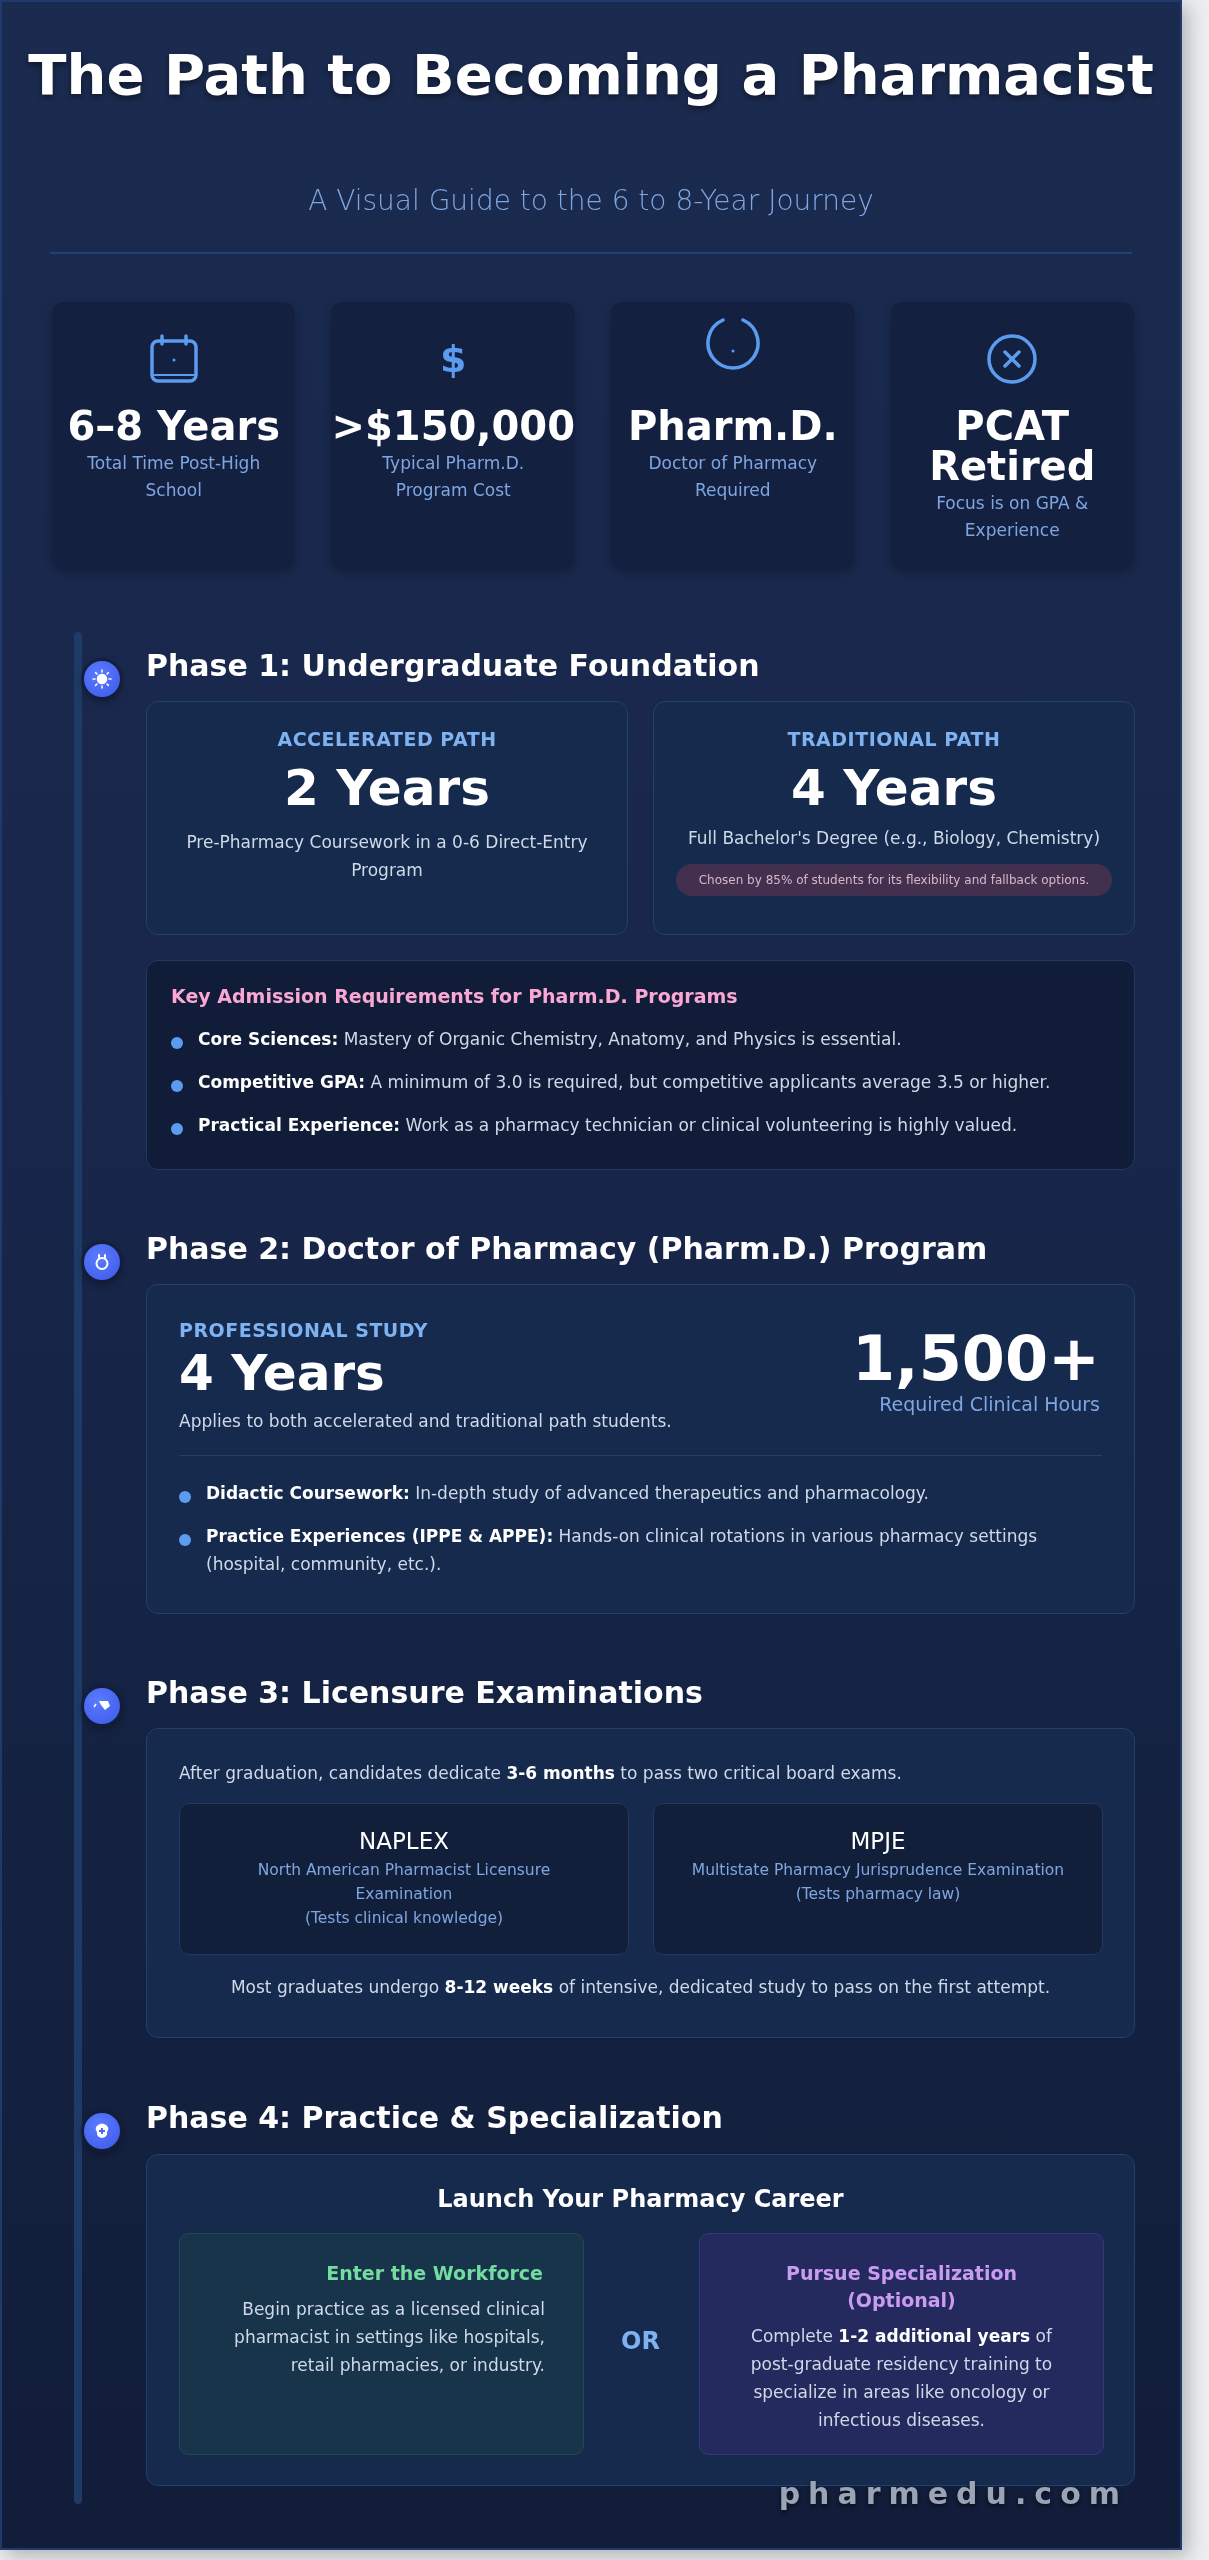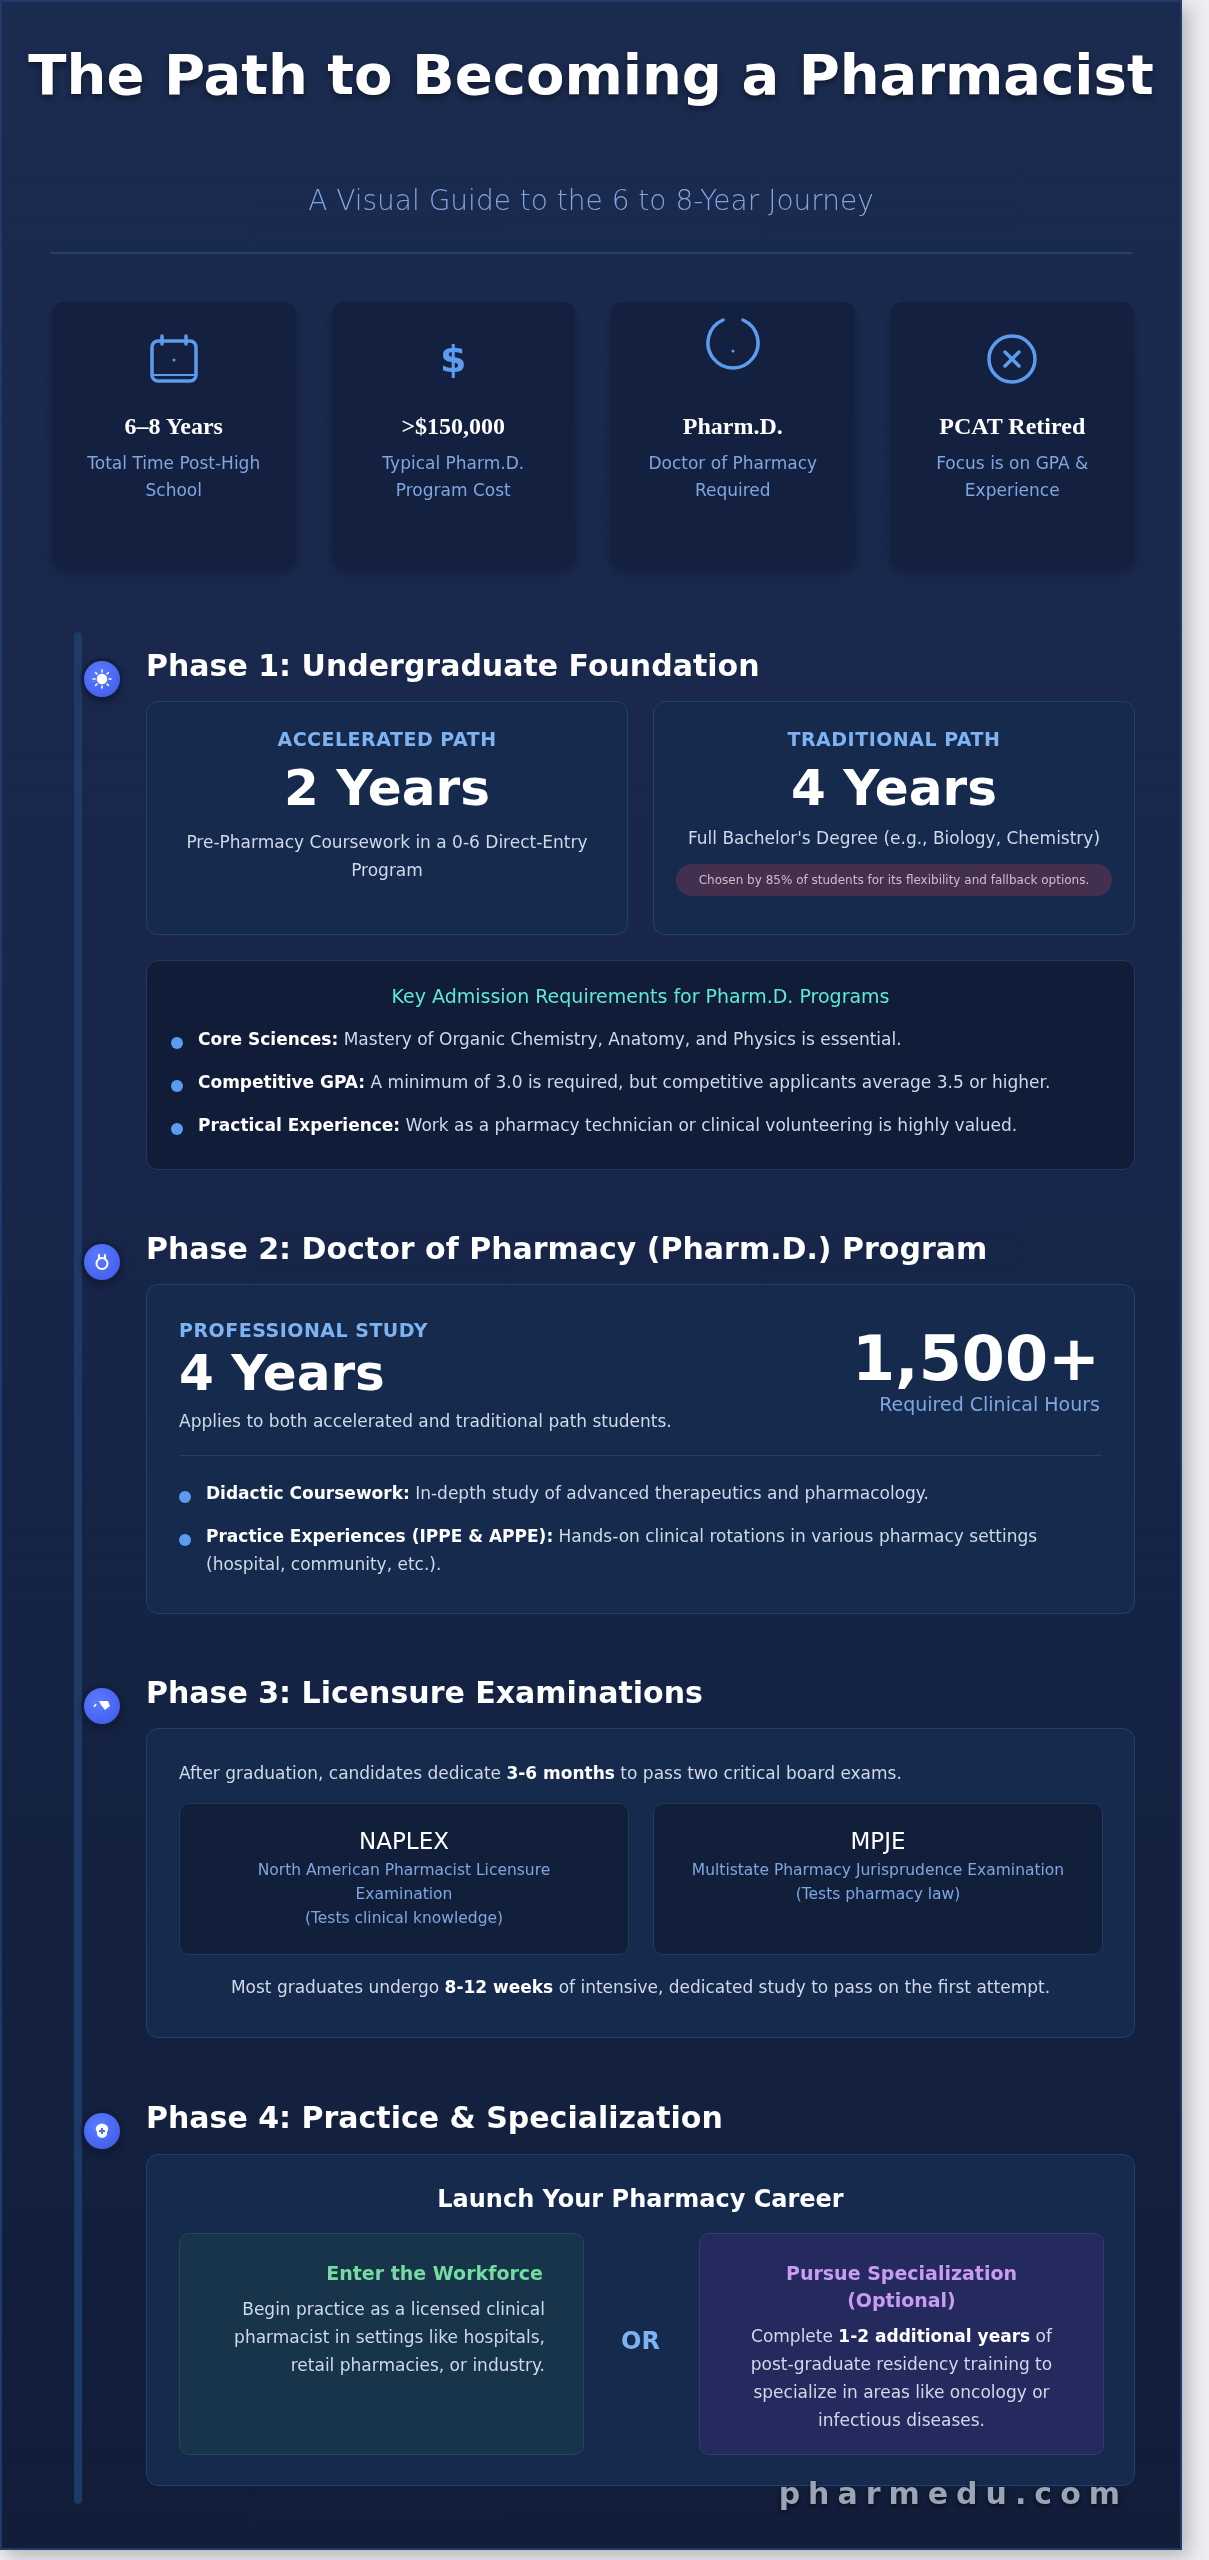--- a/index.html
+++ b/index.html
@@ -27,21 +27,21 @@
       position: absolute; left: 48px; right: 48px; top: 250px; height: 2px; background: #24406e;
     }
 
     
     .stats { position: absolute; left: 50px; top: 300px; width: 1082px; display: flex; gap: 36px; }
     .stat {
       flex: 1; height: 266px; background: #132040; border-radius: 12px;
       box-shadow: 0 4px 10px rgba(0,0,0,0.25); text-align: center; padding-top: 28px;
     }
     .stat .icon { height: 58px; display: flex; justify-content: center; align-items: center; }
-    .stat .value { font-weight: bold; font-size: 24px; line-height: 40px; color: #fff; margin-top: 18px; font-family: Liberation Serif, serif; }
+    .stat .value { font-weight: bold; font-size: 40px; line-height: 40px; color: #fff; margin-top: 18px; }
     .stat .label { font-size: 17px; line-height: 27px; color: #7fa6e0; margin-top: 4px; padding: 0 20px; }
 
     
     .timeline-line {
       position: absolute; left: 72px; top: 630px; width: 8px; height: 1872px;
       background: #1e3a66; border-radius: 4px;
     }
     .phase-dot {
       position: absolute; left: 82px; width: 36px; height: 36px; border-radius: 50%;
       background: radial-gradient(circle at 40% 35%, #5a7bff, #3d58e6);
@@ -58,21 +58,21 @@
 
     
     .path-card { text-align: center; padding-top: 26px; }
     .path-tag { font-weight: bold; font-size: 19px; color: #7fb2f0; letter-spacing: 0.5px; }
     .path-years { font-weight: bold; font-size: 50px; color: #fff; margin-top: 8px; line-height: 60px; }
     .path-desc { font-size: 17px; line-height: 28px; color: #cfd9e8; margin-top: 10px; padding: 0 28px; }
     .path-note {
       margin: 12px 22px 0; background: #43304f; border-radius: 22px; padding: 6px 16px;
       font-size: 12px; line-height: 20px; color: #d7b7c8;
     }
-    .req-title { font-weight: normal; font-size: 19px; color: #5eead4; text-align: center; }
+    .req-title { font-weight: bold; font-size: 19px; color: #f9a8d4; }
     .bullets { list-style: none; margin-top: 18px; }
     .bullets li {
       position: relative; padding-left: 27px; font-size: 17px; line-height: 28px; color: #cfd9e8;
       margin-bottom: 15px;
     }
     .bullets li::before {
       content: ""; position: absolute; left: 0; top: 12px; width: 12px; height: 12px;
       border-radius: 50%; background: #5b9cf0;
     }
     .bullets b { color: #ffffff; }

